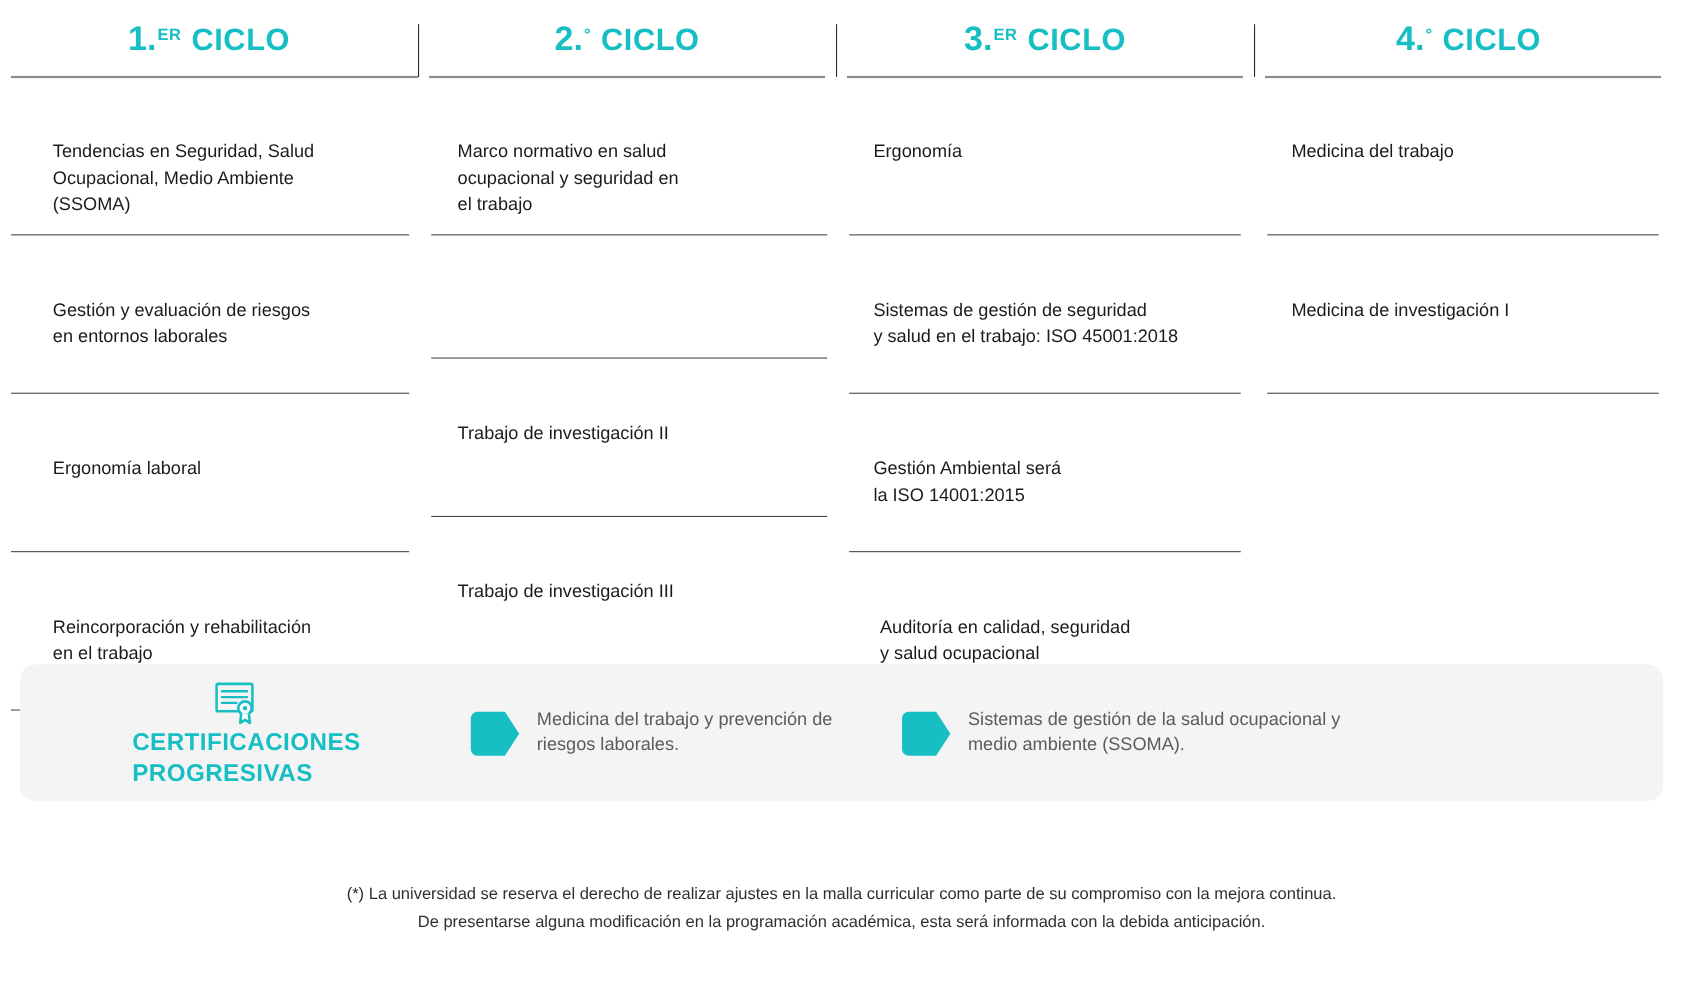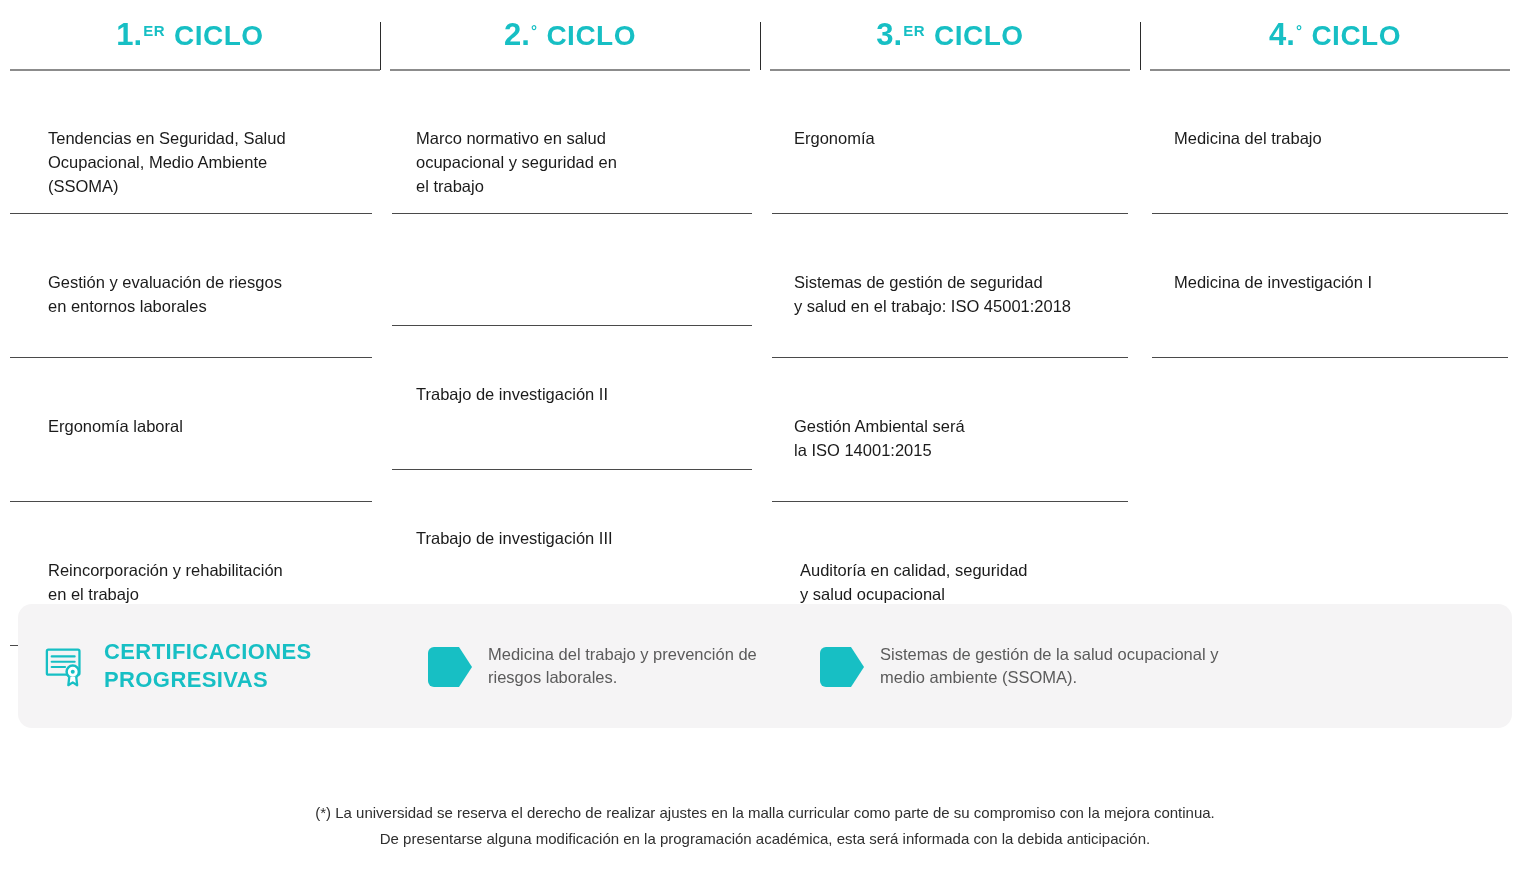--- a/index.html
+++ b/index.html
@@ -130,20 +130,21 @@
     border-radius: 14px;
     display: flex;
     align-items: center;
   }
 
   .cert-title-block {
     display: flex;
     align-items: center;
     margin-left: 26px;
     width: 360px;
+    flex-direction: column;
   }
   .cert-icon { width: 46px; height: 46px; flex: 0 0 46px; margin-right: 14px; }
   .cert-title {
     color: #17bfc4;
     font-size: 22px;
     font-weight: bold;
     line-height: 28px;
     letter-spacing: 0.4px;
     white-space: pre-line;
   }

